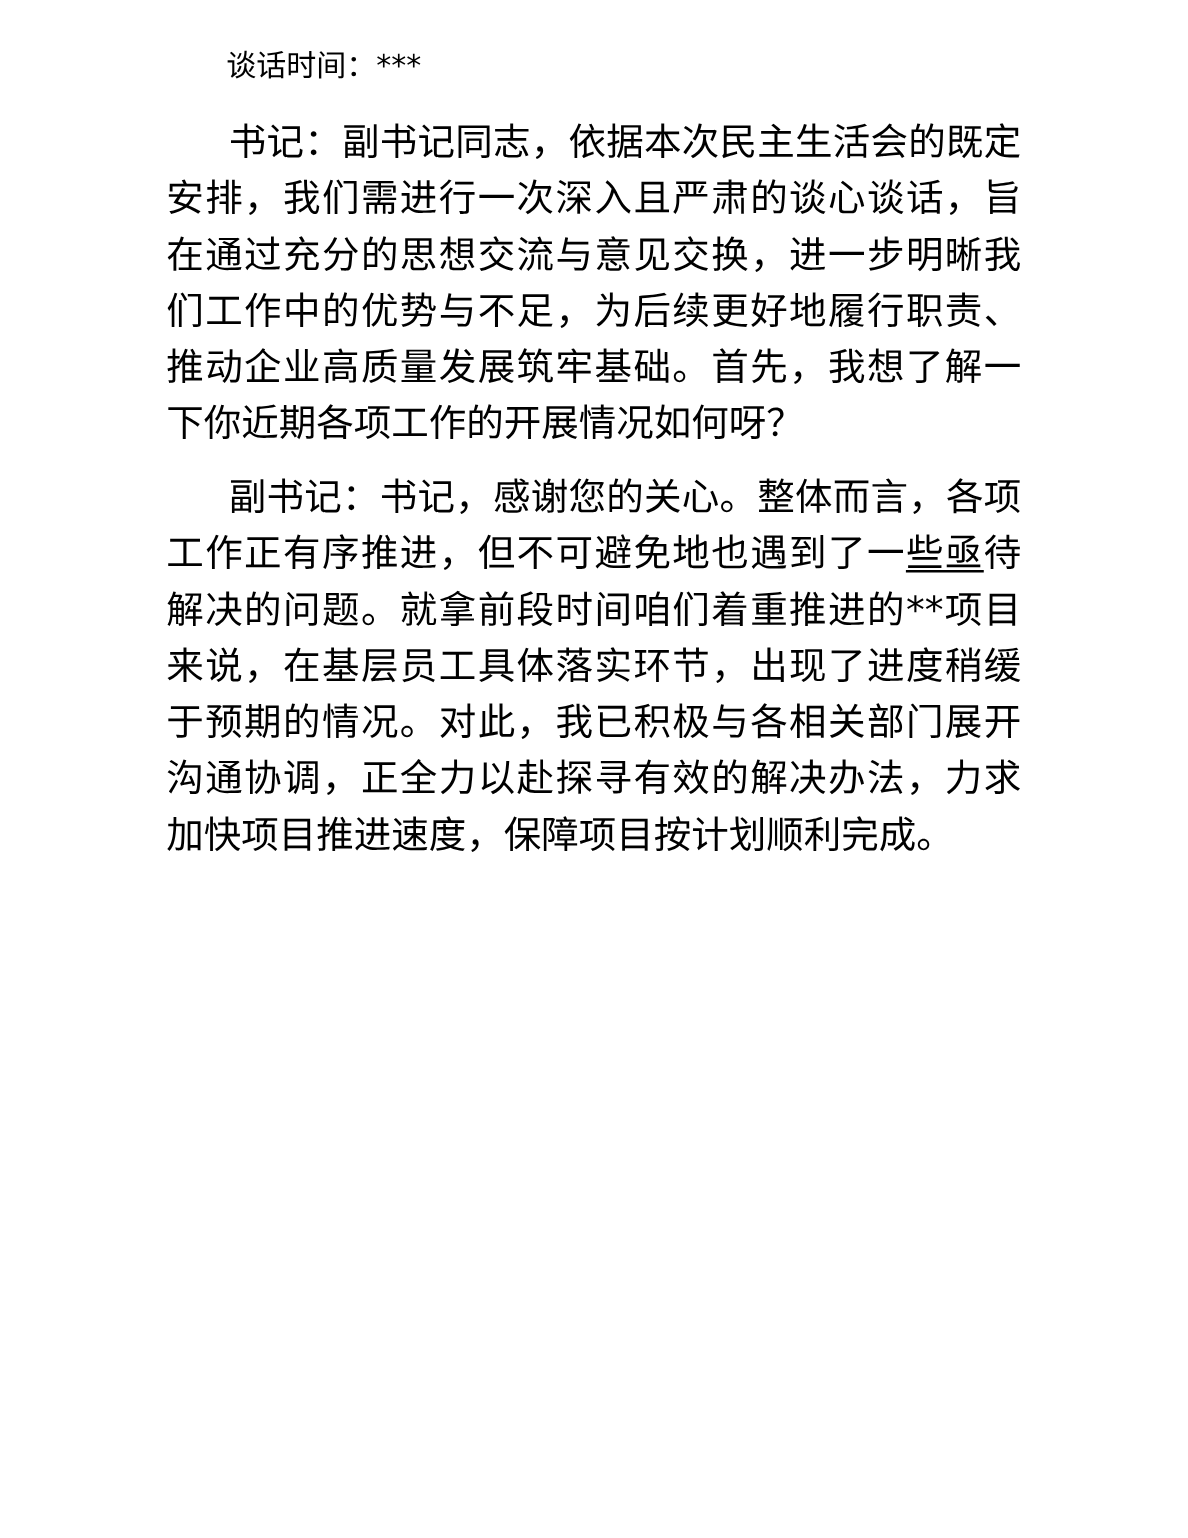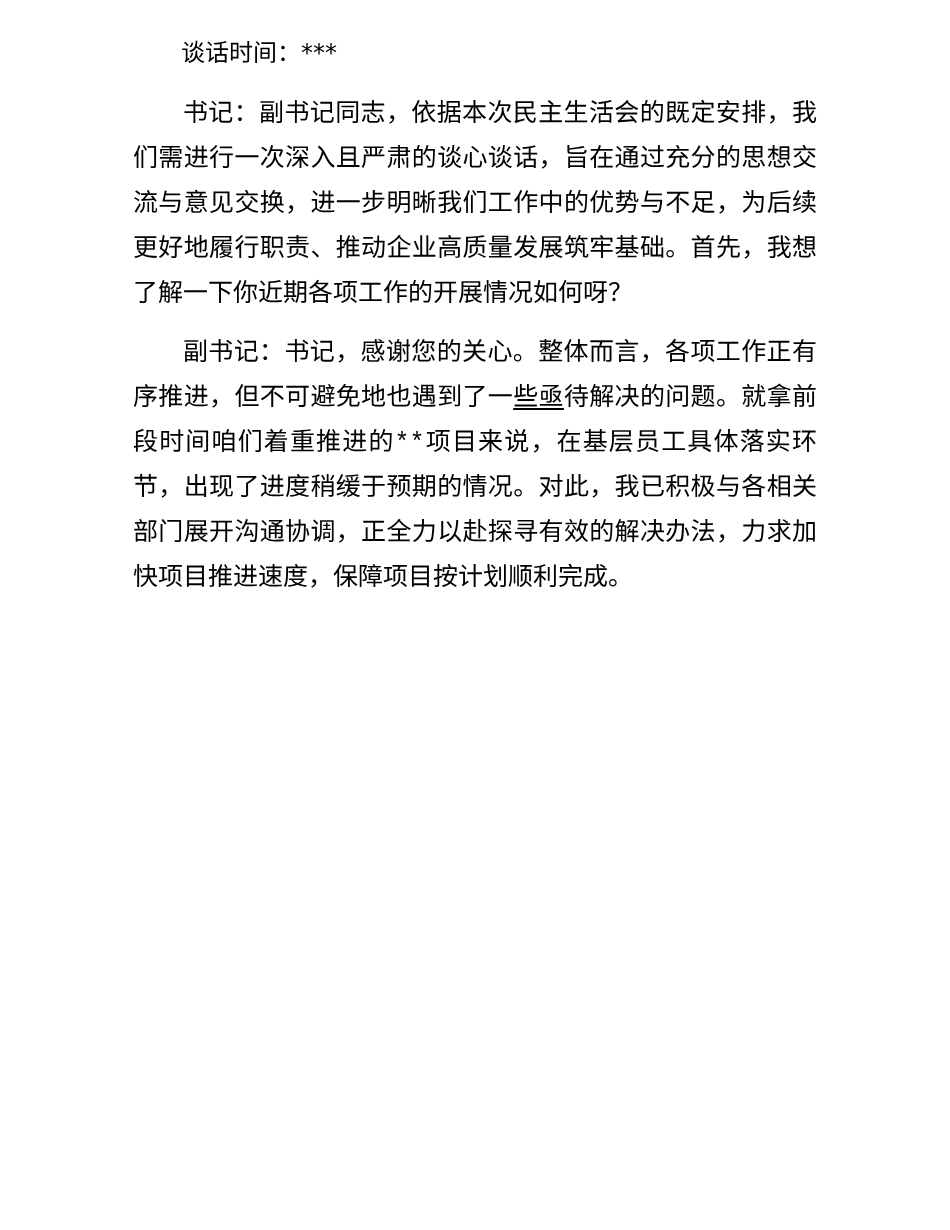--- a/index.html
+++ b/index.html
@@ -58,28 +58,27 @@
 
   .meta-line:last-child {
     margin-bottom: 0;
   }
 
   .para-block {
     margin-top: 26px;
   }
 
   .para {
-    font-size: 25px;
+    font-size: 30px;
     line-height: 45px;
     margin: 0 0 14px 0;
     text-align: justify;
     text-justify: inter-ideograph;
     text-indent: 50px;
     word-break: break-all;
-    font-family: Liberation Mono, monospace;
   }
 
   .para:last-child {
     margin-bottom: 0;
   }
 
   .ul-mark {
     text-decoration: underline;
     text-decoration-thickness: 2px;
     text-underline-offset: 3px;

